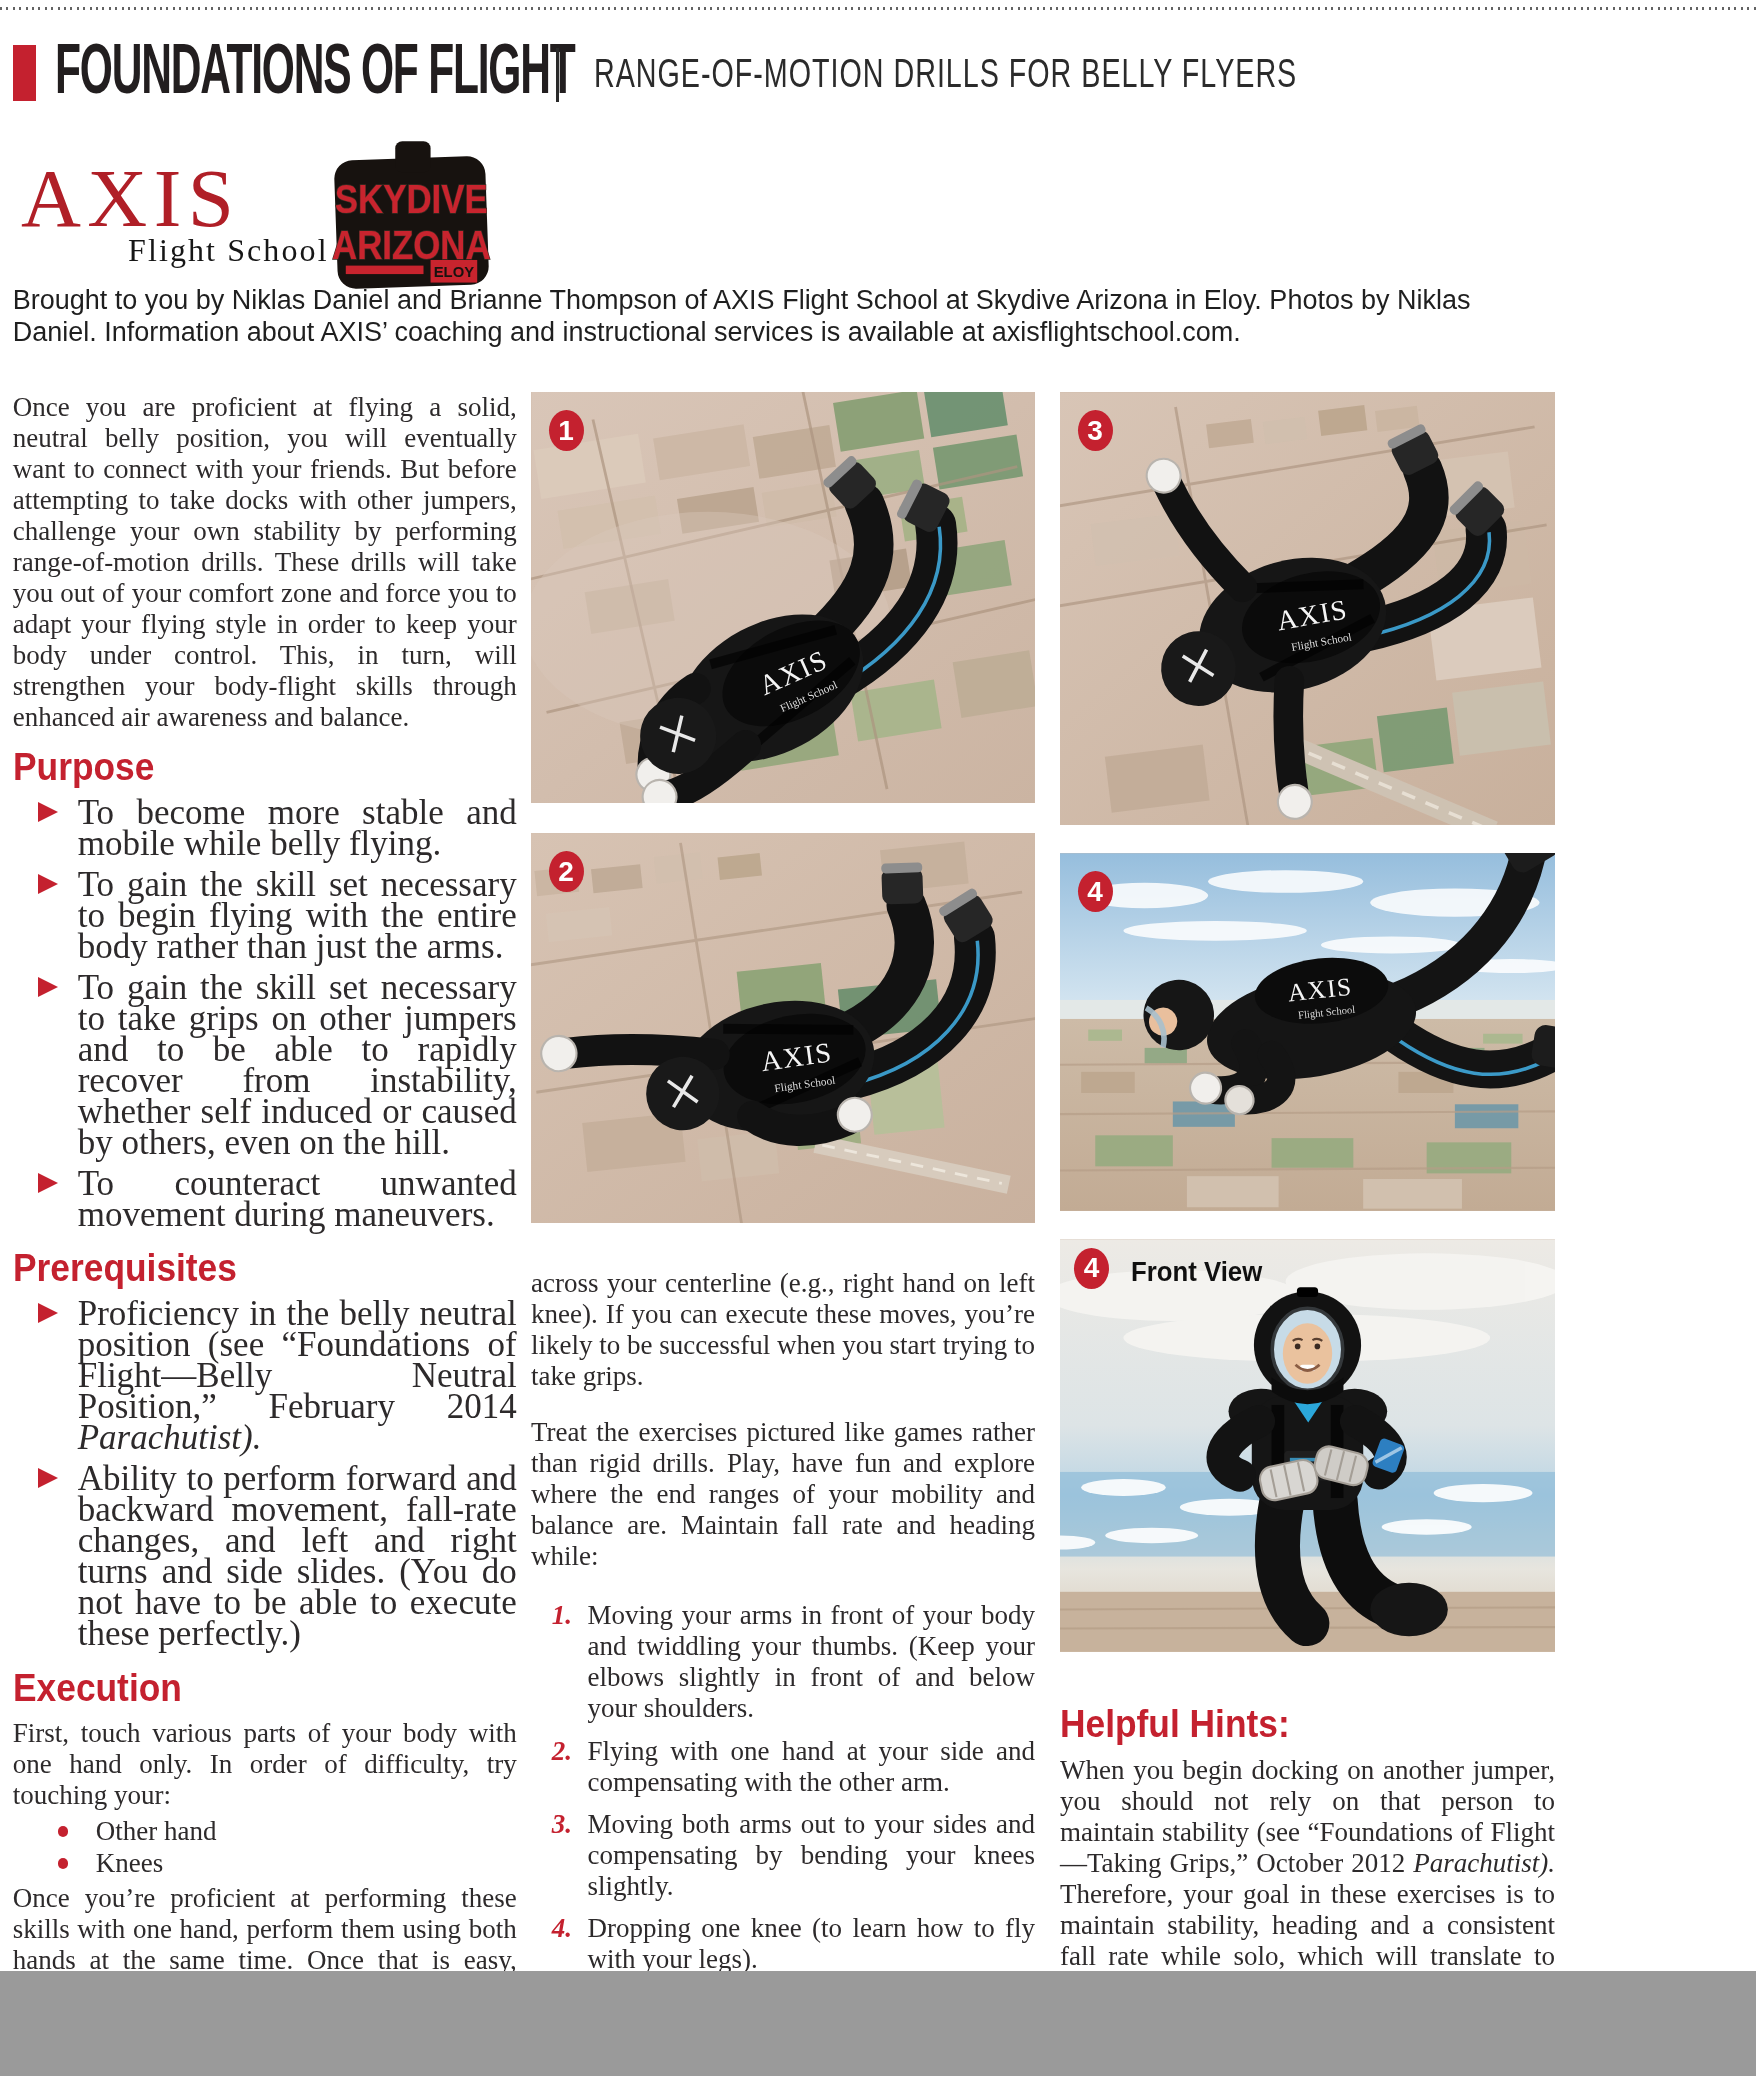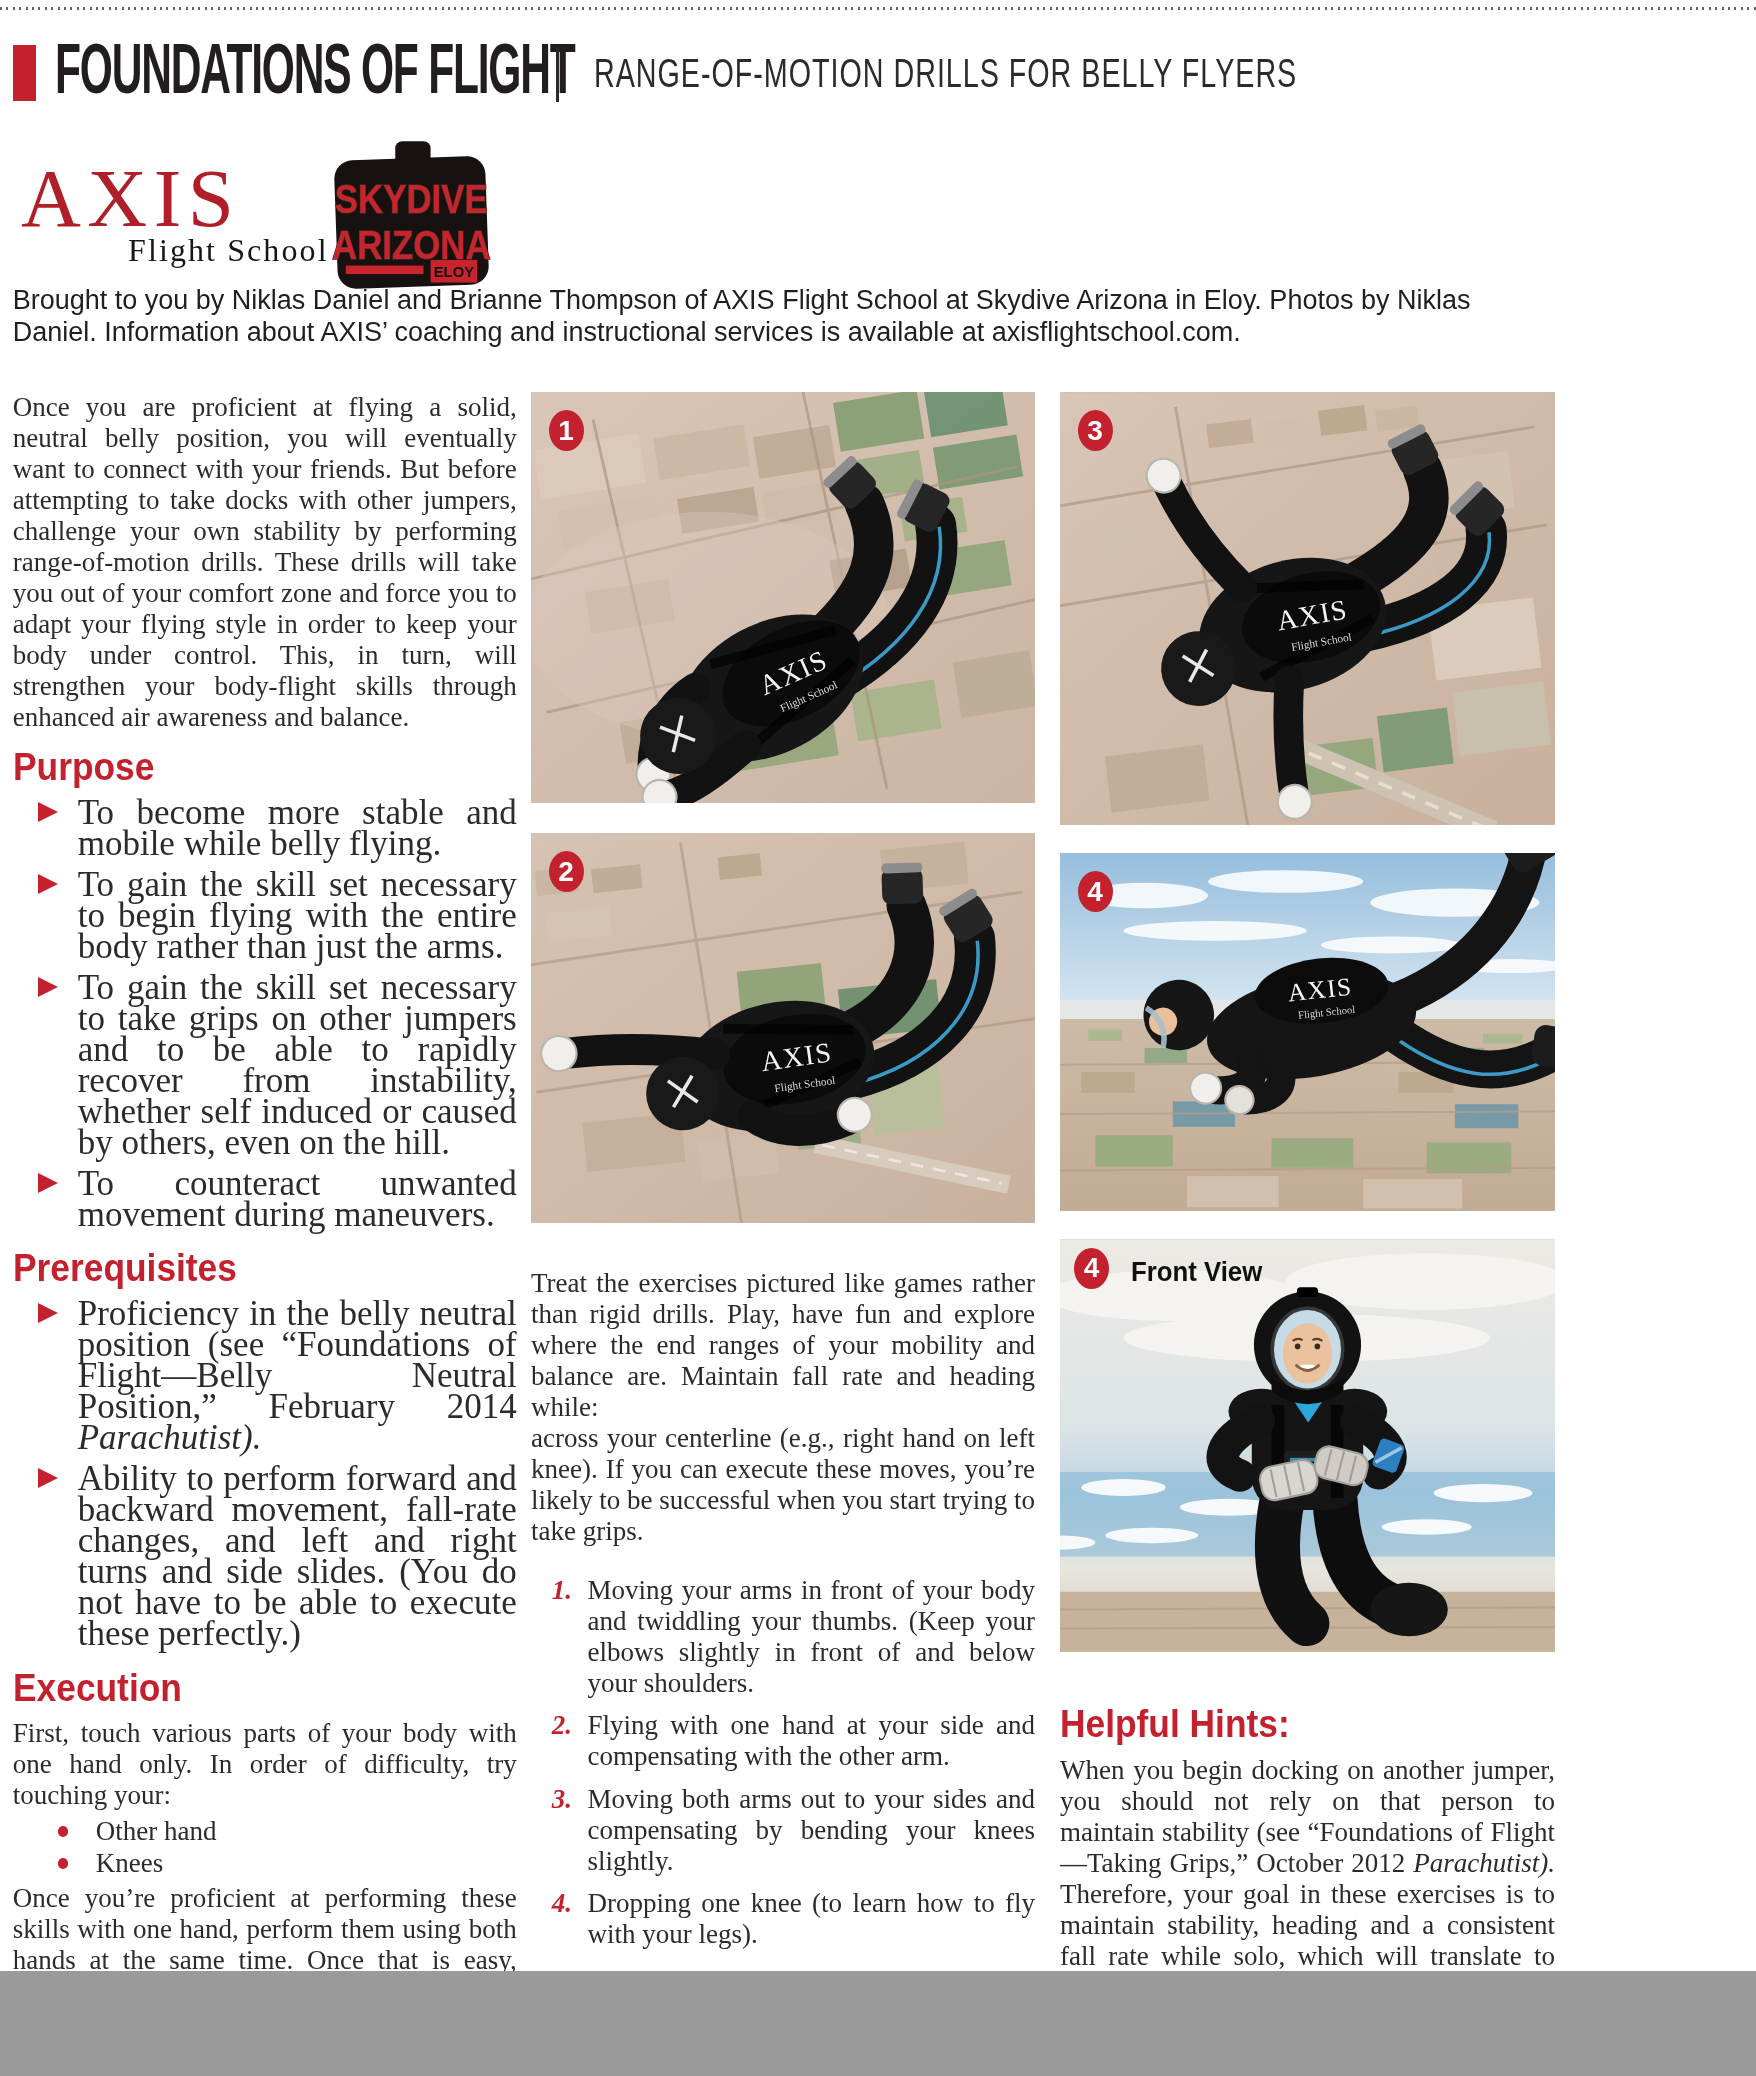--- a/index.html
+++ b/index.html
@@ -262,22 +262,22 @@
           <circle cx="-140" cy="10" r="52" fill="#191919"></circle>
           <path d="M-157,-12 L-122,26 M-122,-12 L-157,26" stroke="#e8e8e8" stroke-width="5"></path>
           <text x="28" y="4" font-family="Liberation Serif, serif" font-size="40" fill="#f5f5f5" text-anchor="middle" letter-spacing="2" transform="rotate(4)">AXIS</text>
           <text x="34" y="36" font-family="Liberation Serif, serif" font-size="16" fill="#dcdcdc" text-anchor="middle" transform="rotate(4)">Flight School</text>
         </g>
       </svg>
       <div class="badge">2</div>
     </div>
 
     <div class="mid-text">
+      <p class="body-text">across your centerline (e.g., right hand on left knee). If you can execute these moves, you’re likely to be successful when you start trying to take grips.</p>
       <p class="body-text para-gap">Treat the exercises pictured like games rather than rigid drills. Play, have fun and explore where the end ranges of your mobility and balance are. Maintain fall rate and heading while:</p>
-      <p class="body-text">across your centerline (e.g., right hand on left knee). If you can execute these moves, you’re likely to be successful when you start trying to take grips.</p>
       <ol class="drill-list">
         <li>
             <span class="drill-num">1.</span>
             <span class="drill-txt">Moving your arms in front of your body and twiddling your thumbs. (Keep your elbows slightly in front of and below your shoulders.</span>
           </li>
         <li>
             <span class="drill-num">2.</span>
             <span class="drill-txt">Flying with one hand at your side and compensating with the other arm.</span>
           </li>
         <li>

